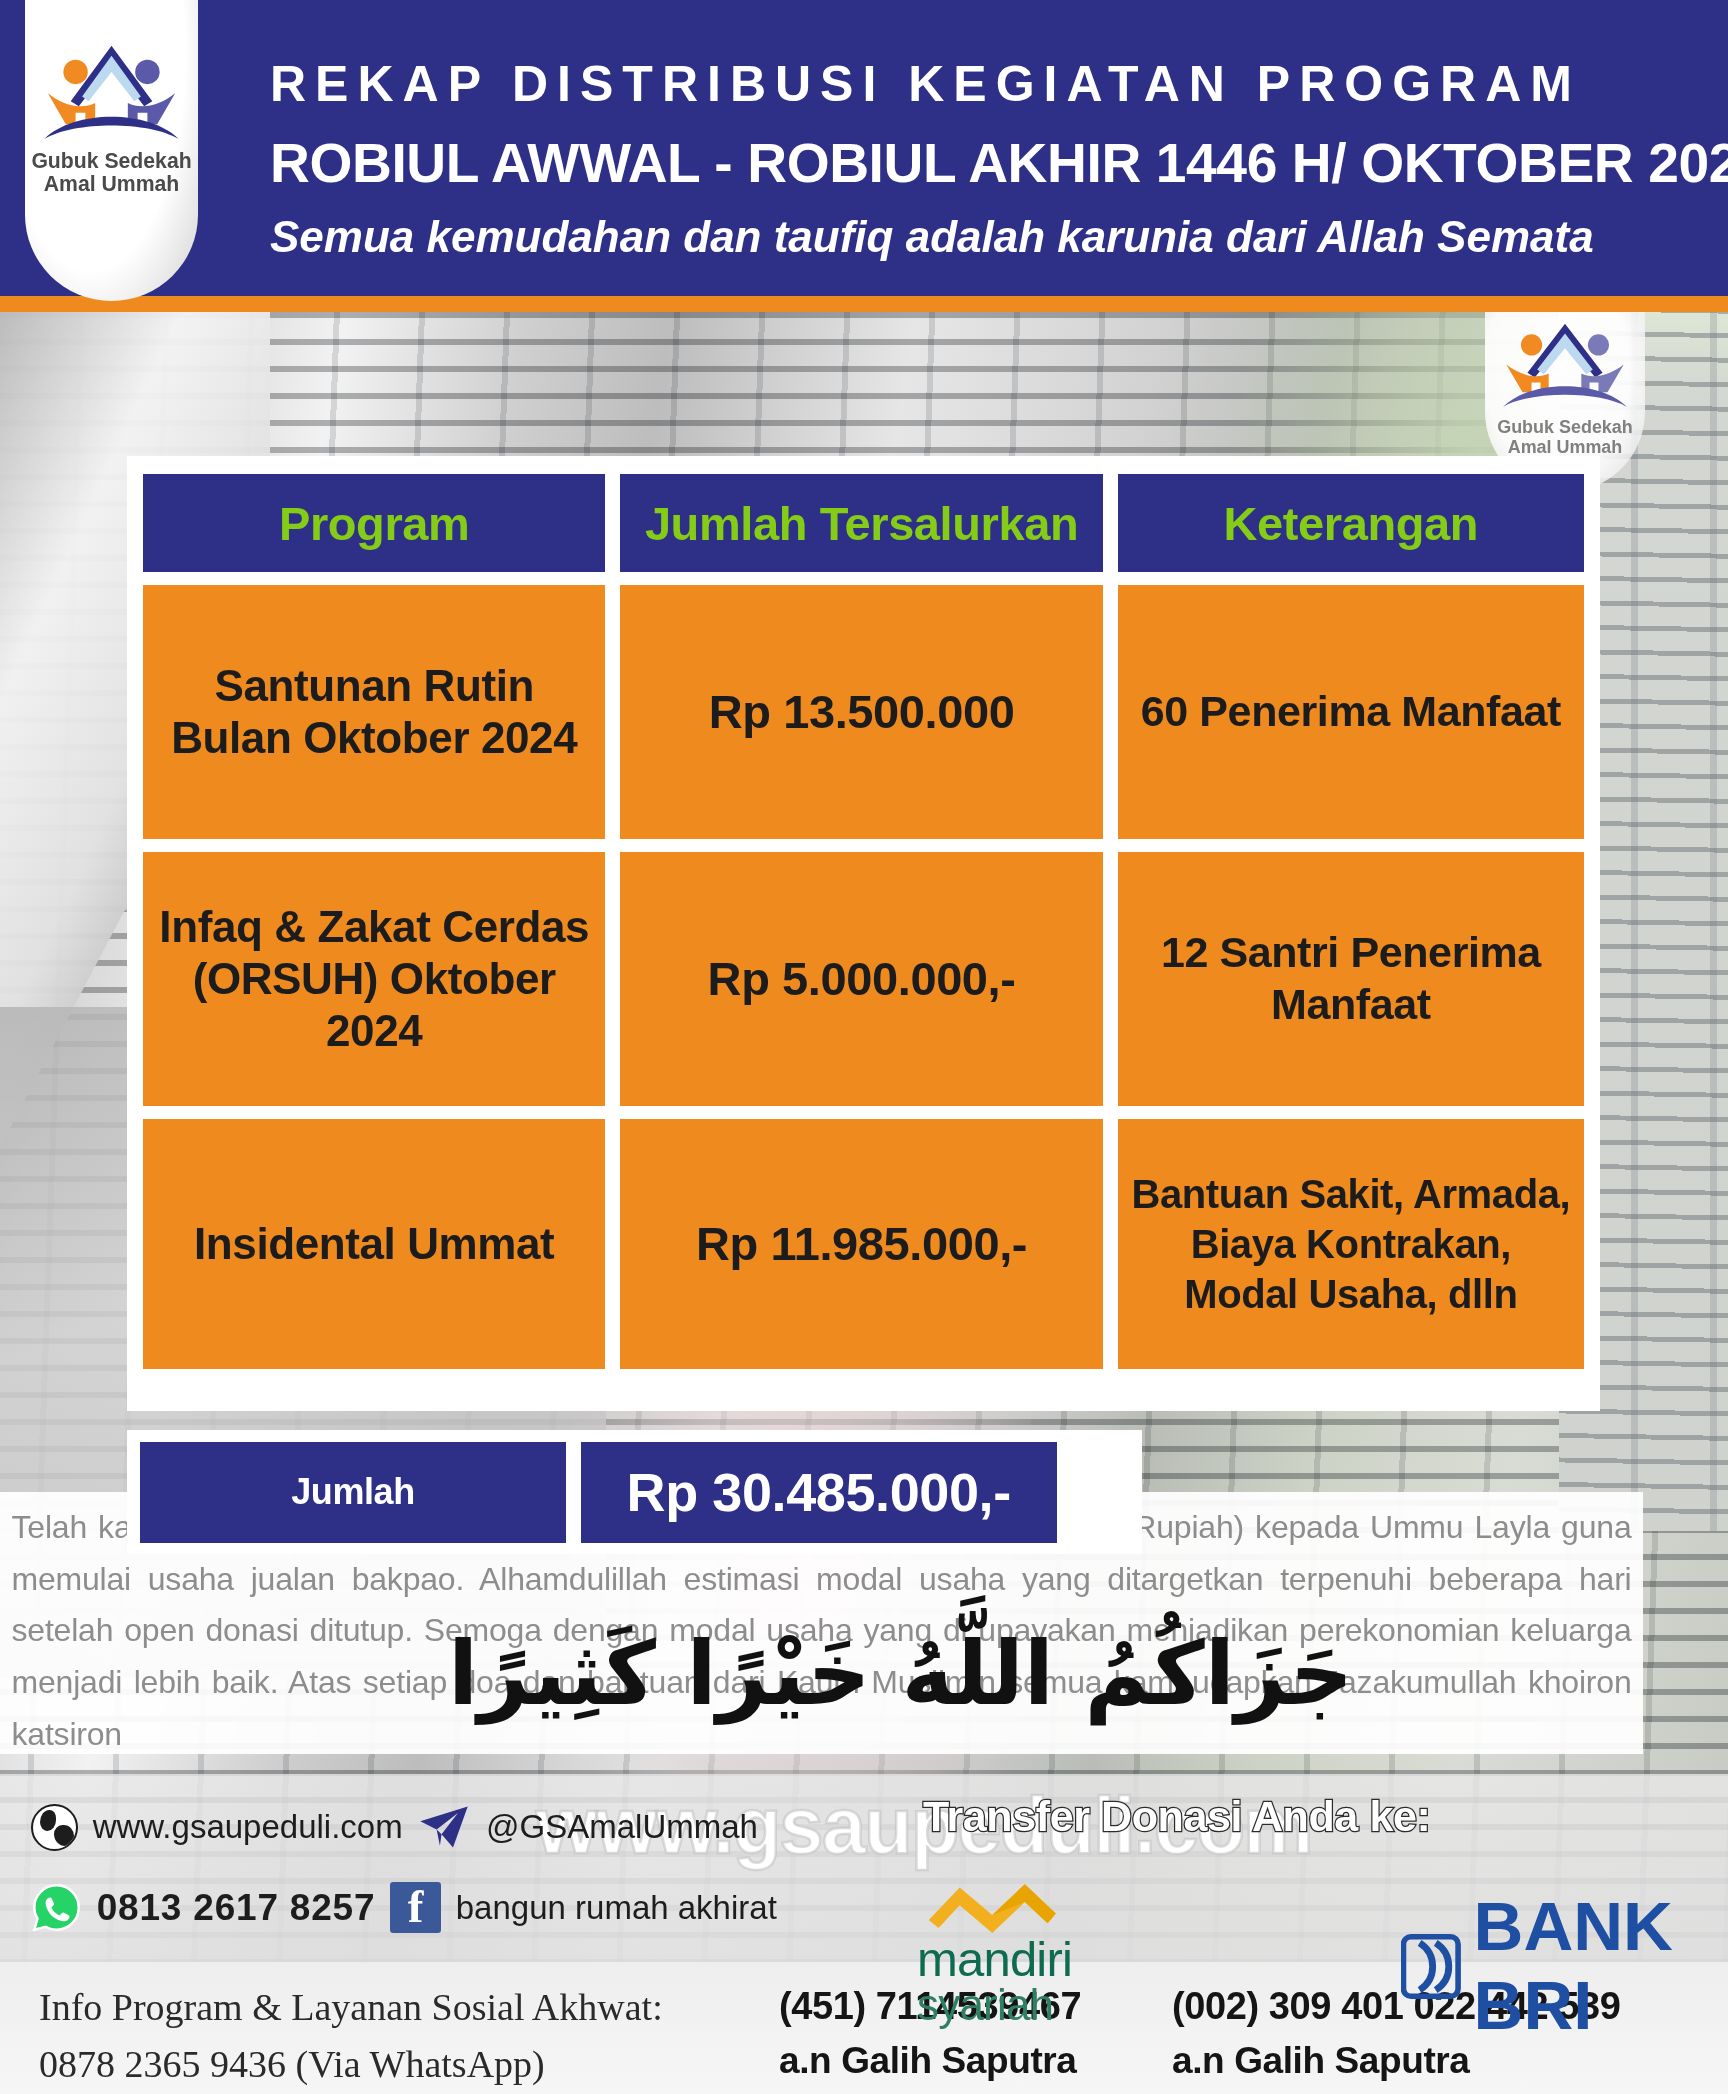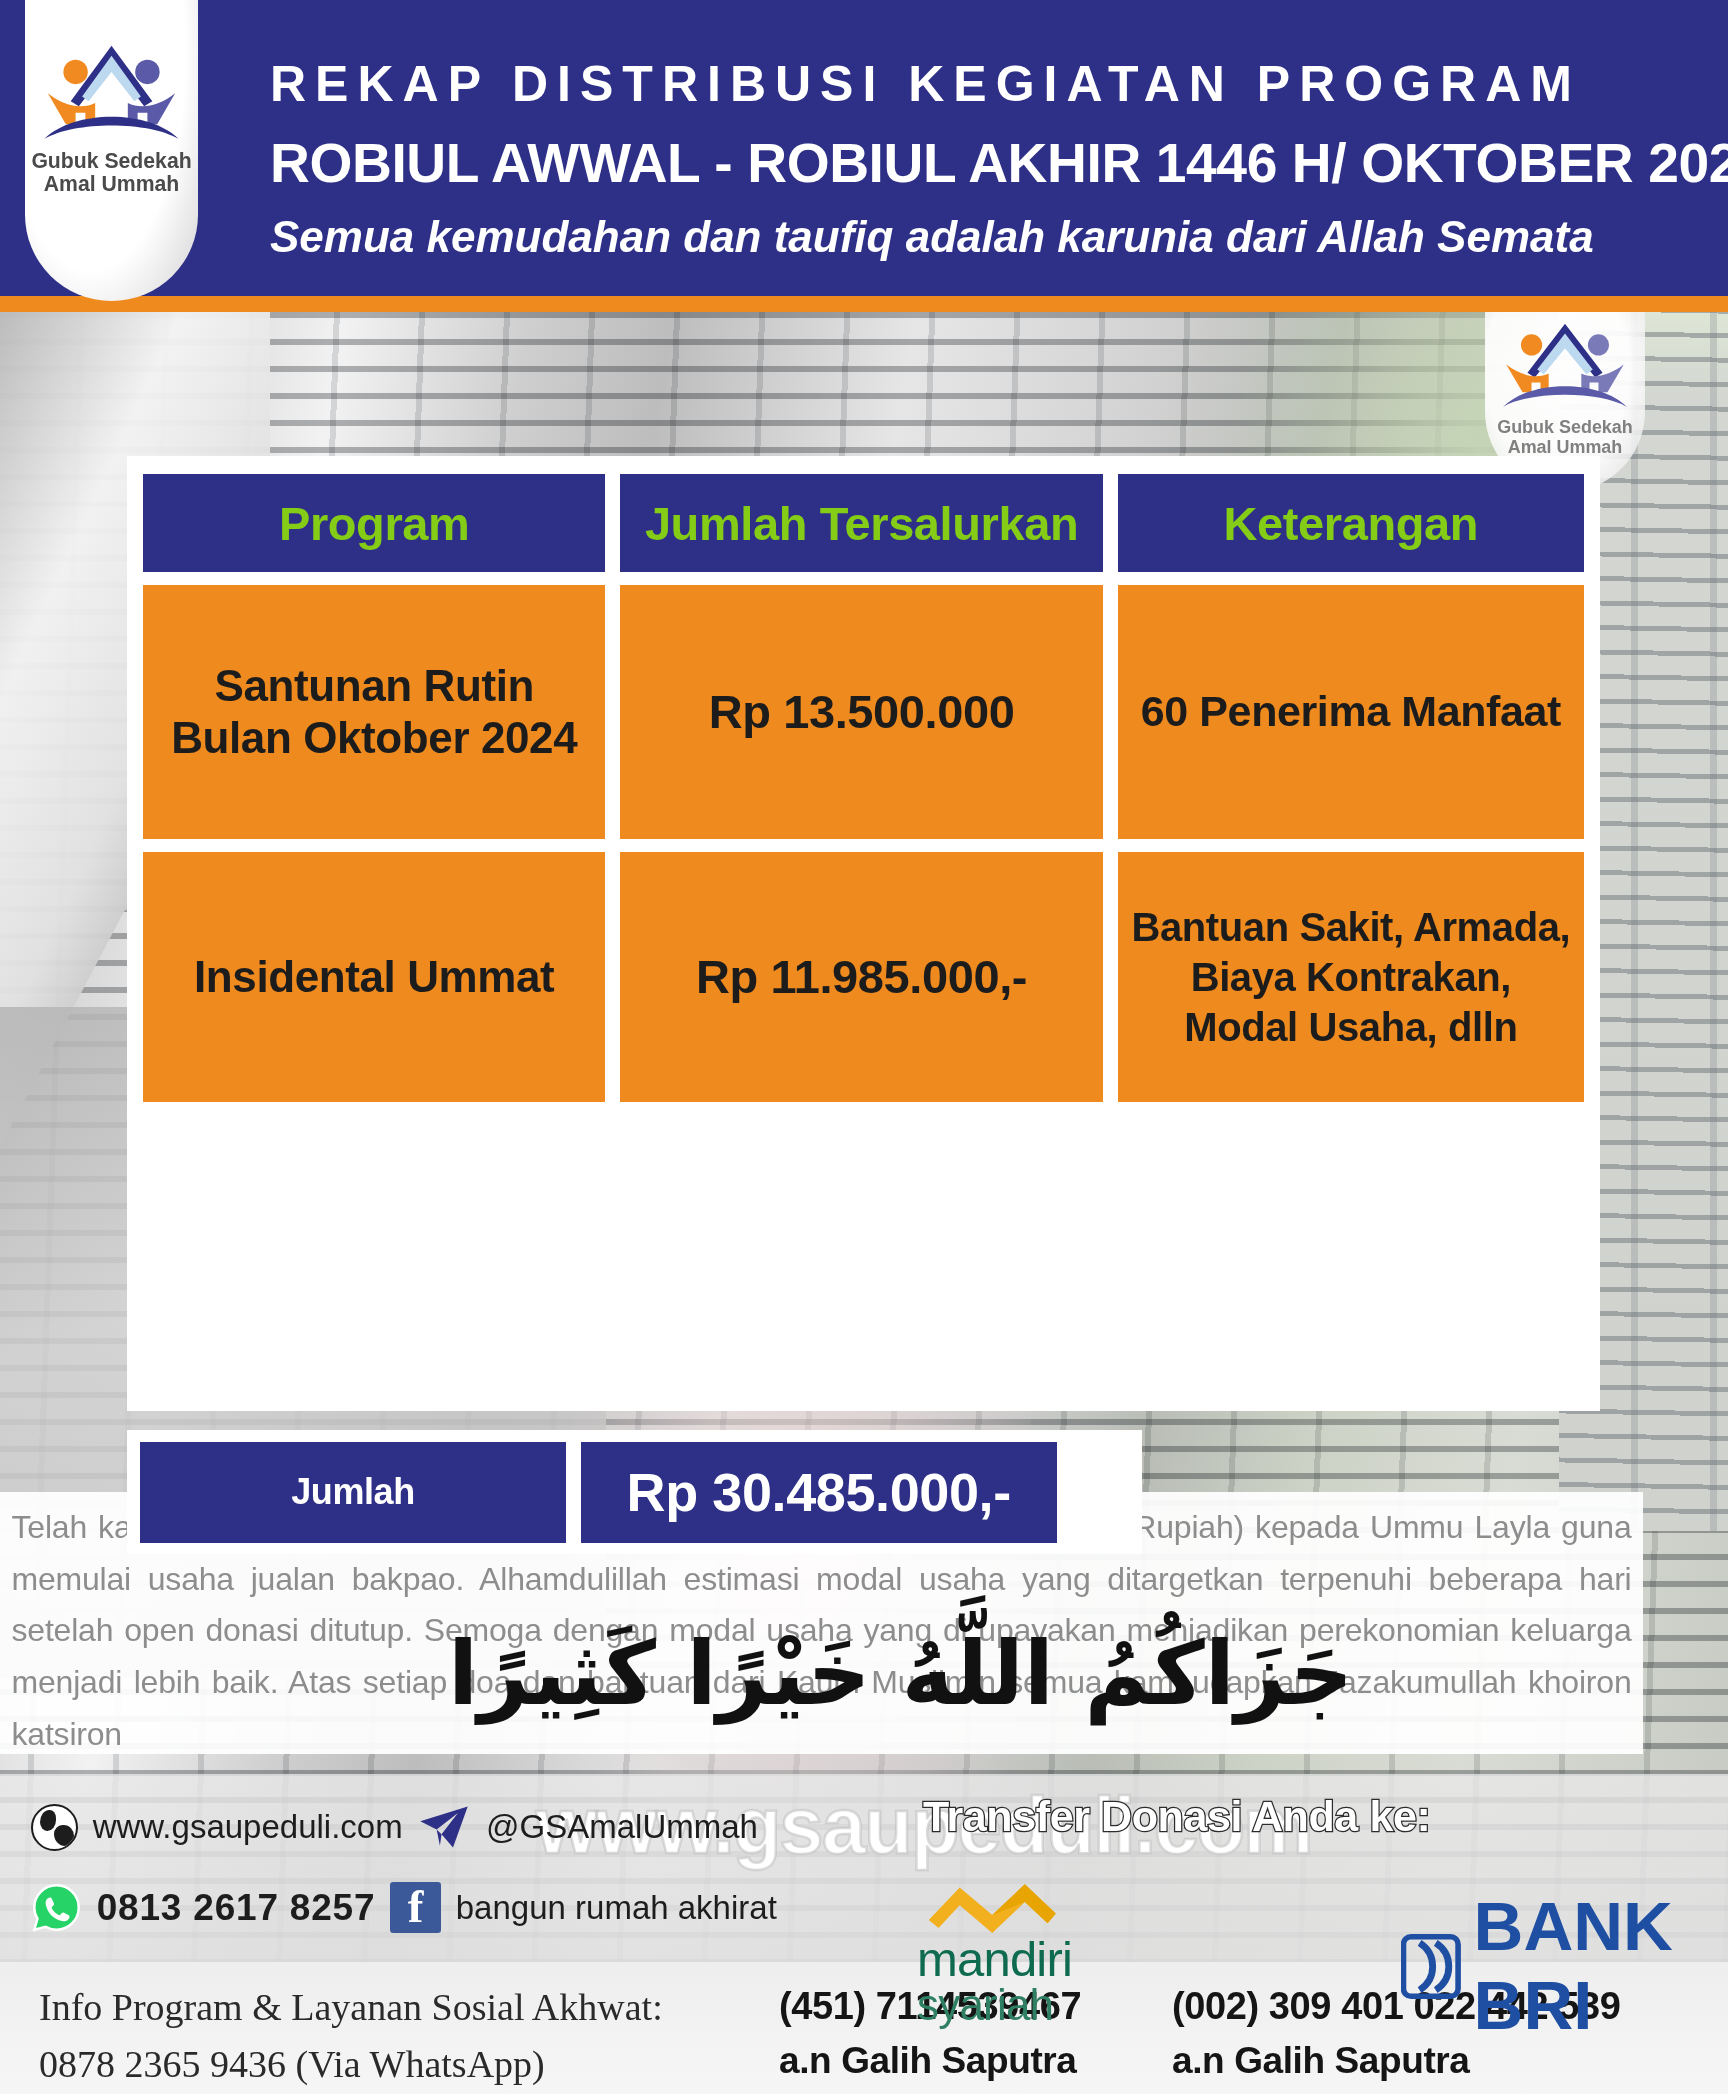--- a/index.html
+++ b/index.html
@@ -349,20 +349,25 @@
       <div class="tcell head-cell col-b">Jumlah Tersalurkan</div>
       <div class="tcell head-cell col-c">Keterangan</div>
     </div>
 
     <div class="trow r1">
       <div class="tcell body-cell col-a fs-prog">Santunan Rutin Bulan Oktober 2024</div>
       <div class="tcell body-cell col-b fs-amt">Rp 13.500.000</div>
       <div class="tcell body-cell col-c fs-ket">60 Penerima Manfaat</div>
     </div>
 
+    <div class="trow r2">
+      <div class="tcell body-cell col-a fs-prog">Infaq &amp; Zakat Cerdas (ORSUH) Oktober 2024</div>
+      <div class="tcell body-cell col-b fs-amt">Rp 5.000.000,-</div>
+      <div class="tcell body-cell col-c fs-ket">12 Santri Penerima Manfaat</div>
+    </div>
 
     <div class="trow r3">
       <div class="tcell body-cell col-a fs-prog">Insidental Ummat</div>
       <div class="tcell body-cell col-b fs-amt">Rp 11.985.000,-</div>
       <div class="tcell body-cell col-c fs-ket-sm">Bantuan Sakit, Armada, Biaya Kontrakan, Modal Usaha, dlln</div>
     </div>
   </div>
 
   <div class="narrative">
     <div class="narr-text">Telah kami salurkan bantuan modal usaha sebesar Rp 5.000.000,- (Lima Juta Rupiah) kepada Ummu Layla guna memulai usaha jualan bakpao. Alhamdulillah estimasi modal usaha yang ditargetkan terpenuhi beberapa hari setelah open donasi ditutup. Semoga dengan modal usaha yang di upayakan menjadikan perekonomian keluarga menjadi lebih baik.  Atas setiap doa dan bantuan dari Kaum Muslimin semua kami ucapkan Jazakumullah khoiron katsiron</div>

